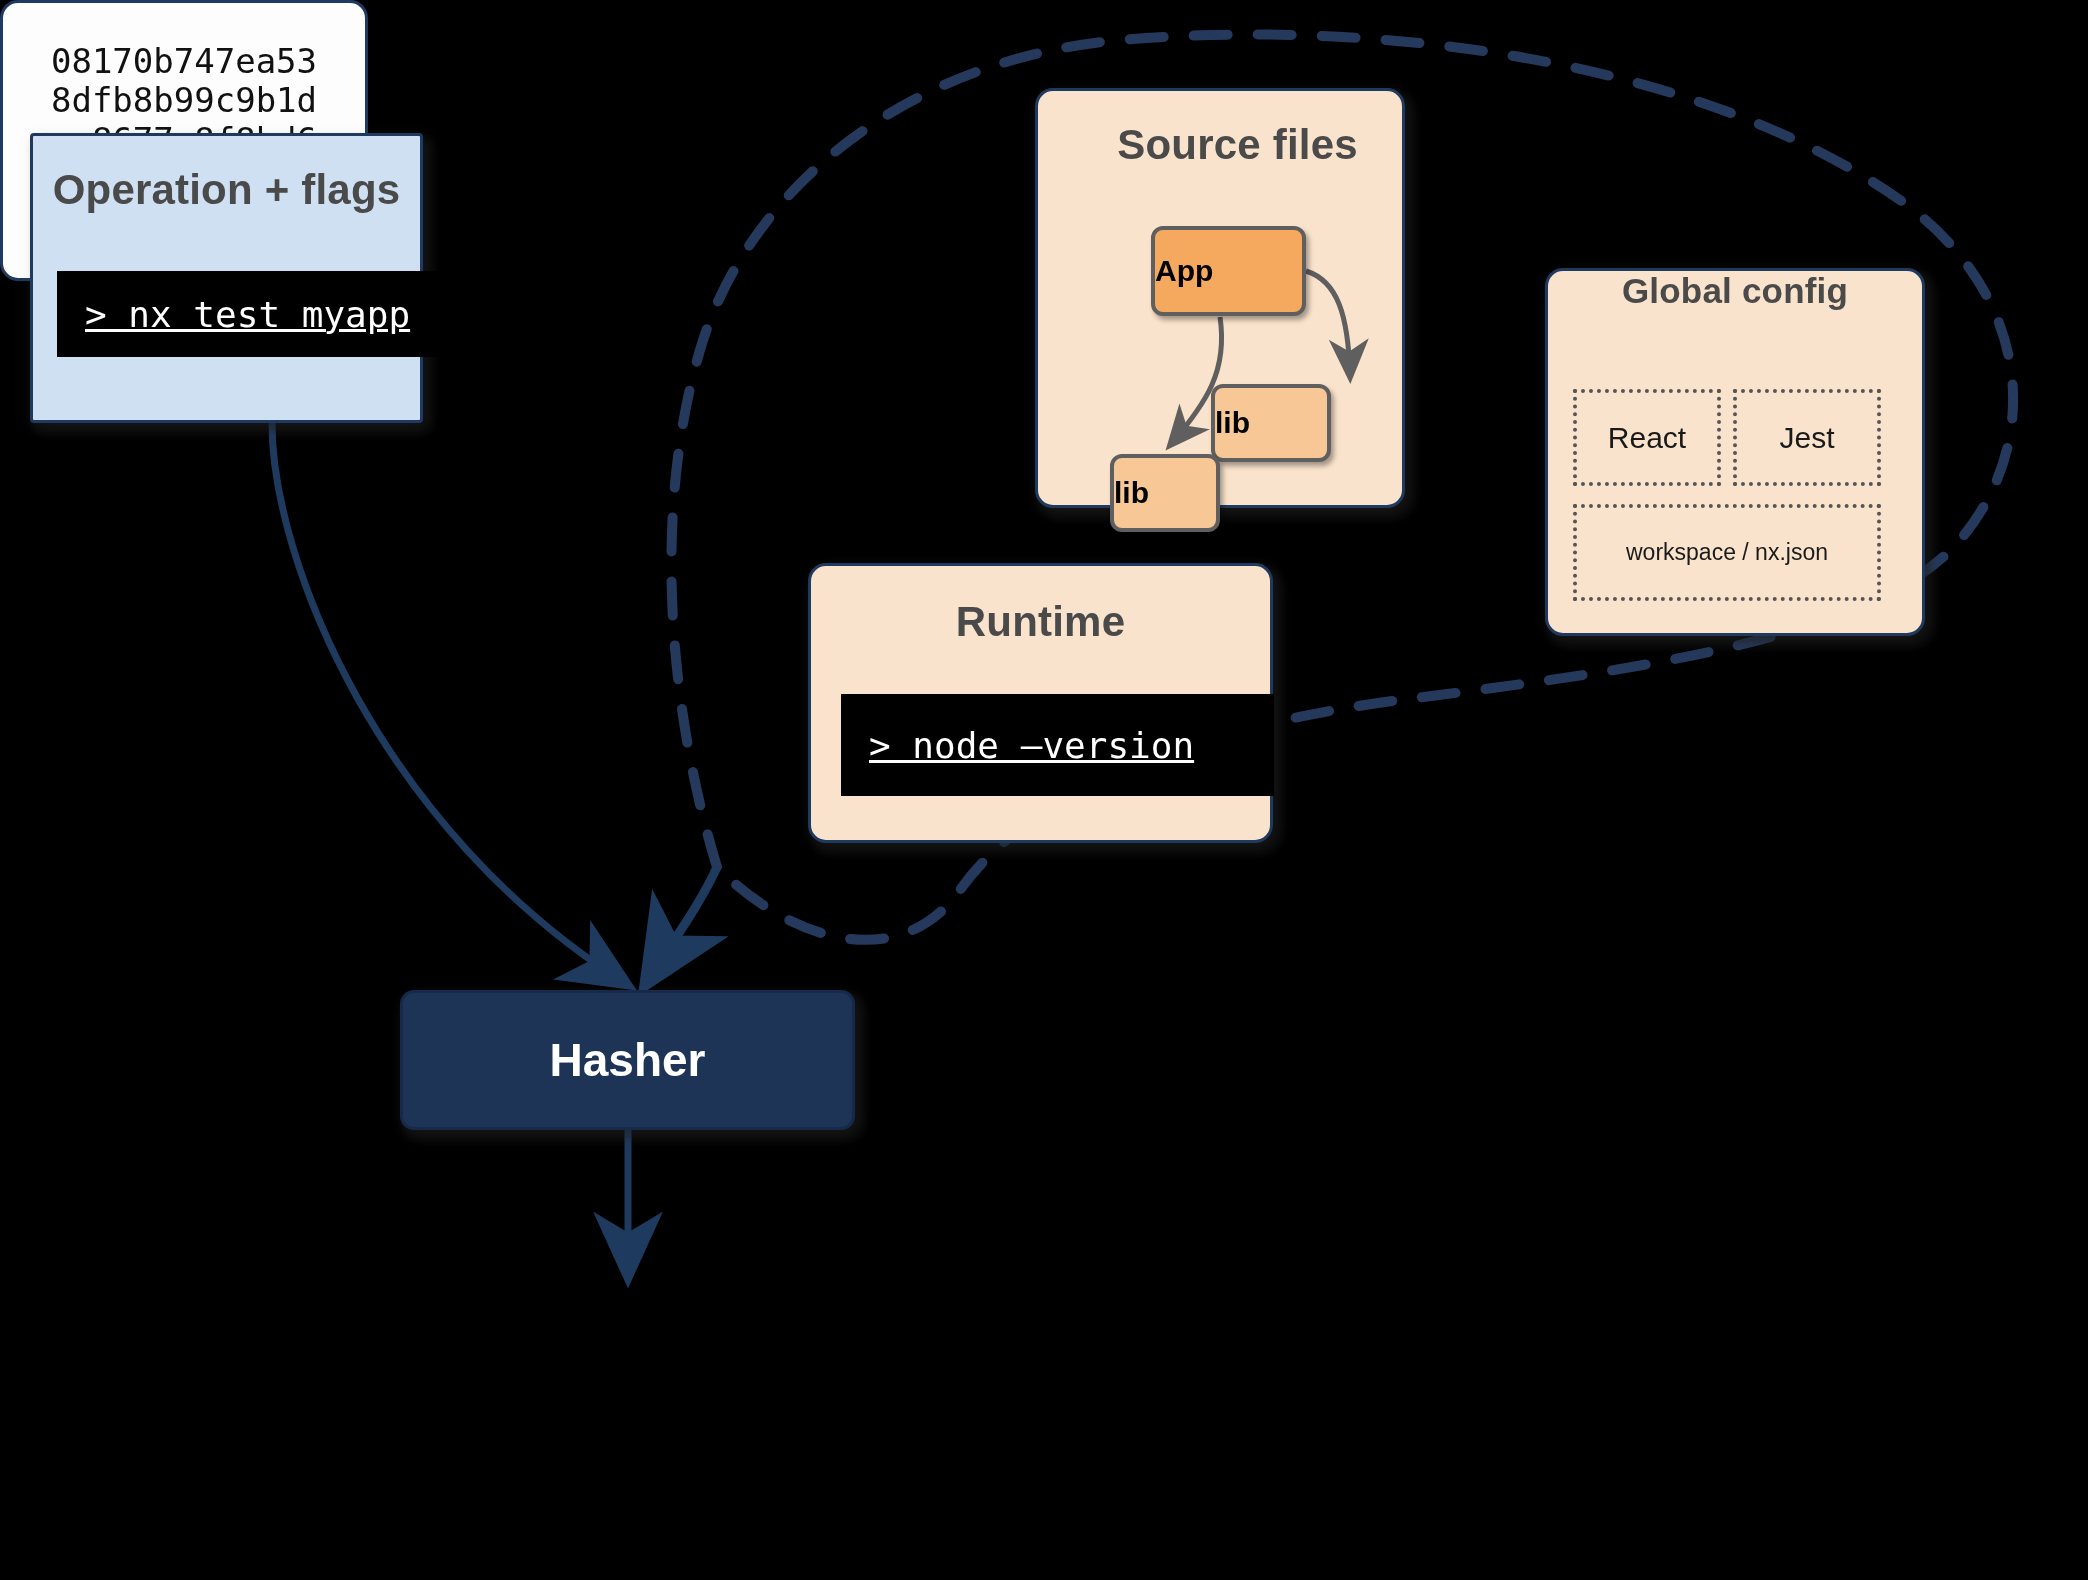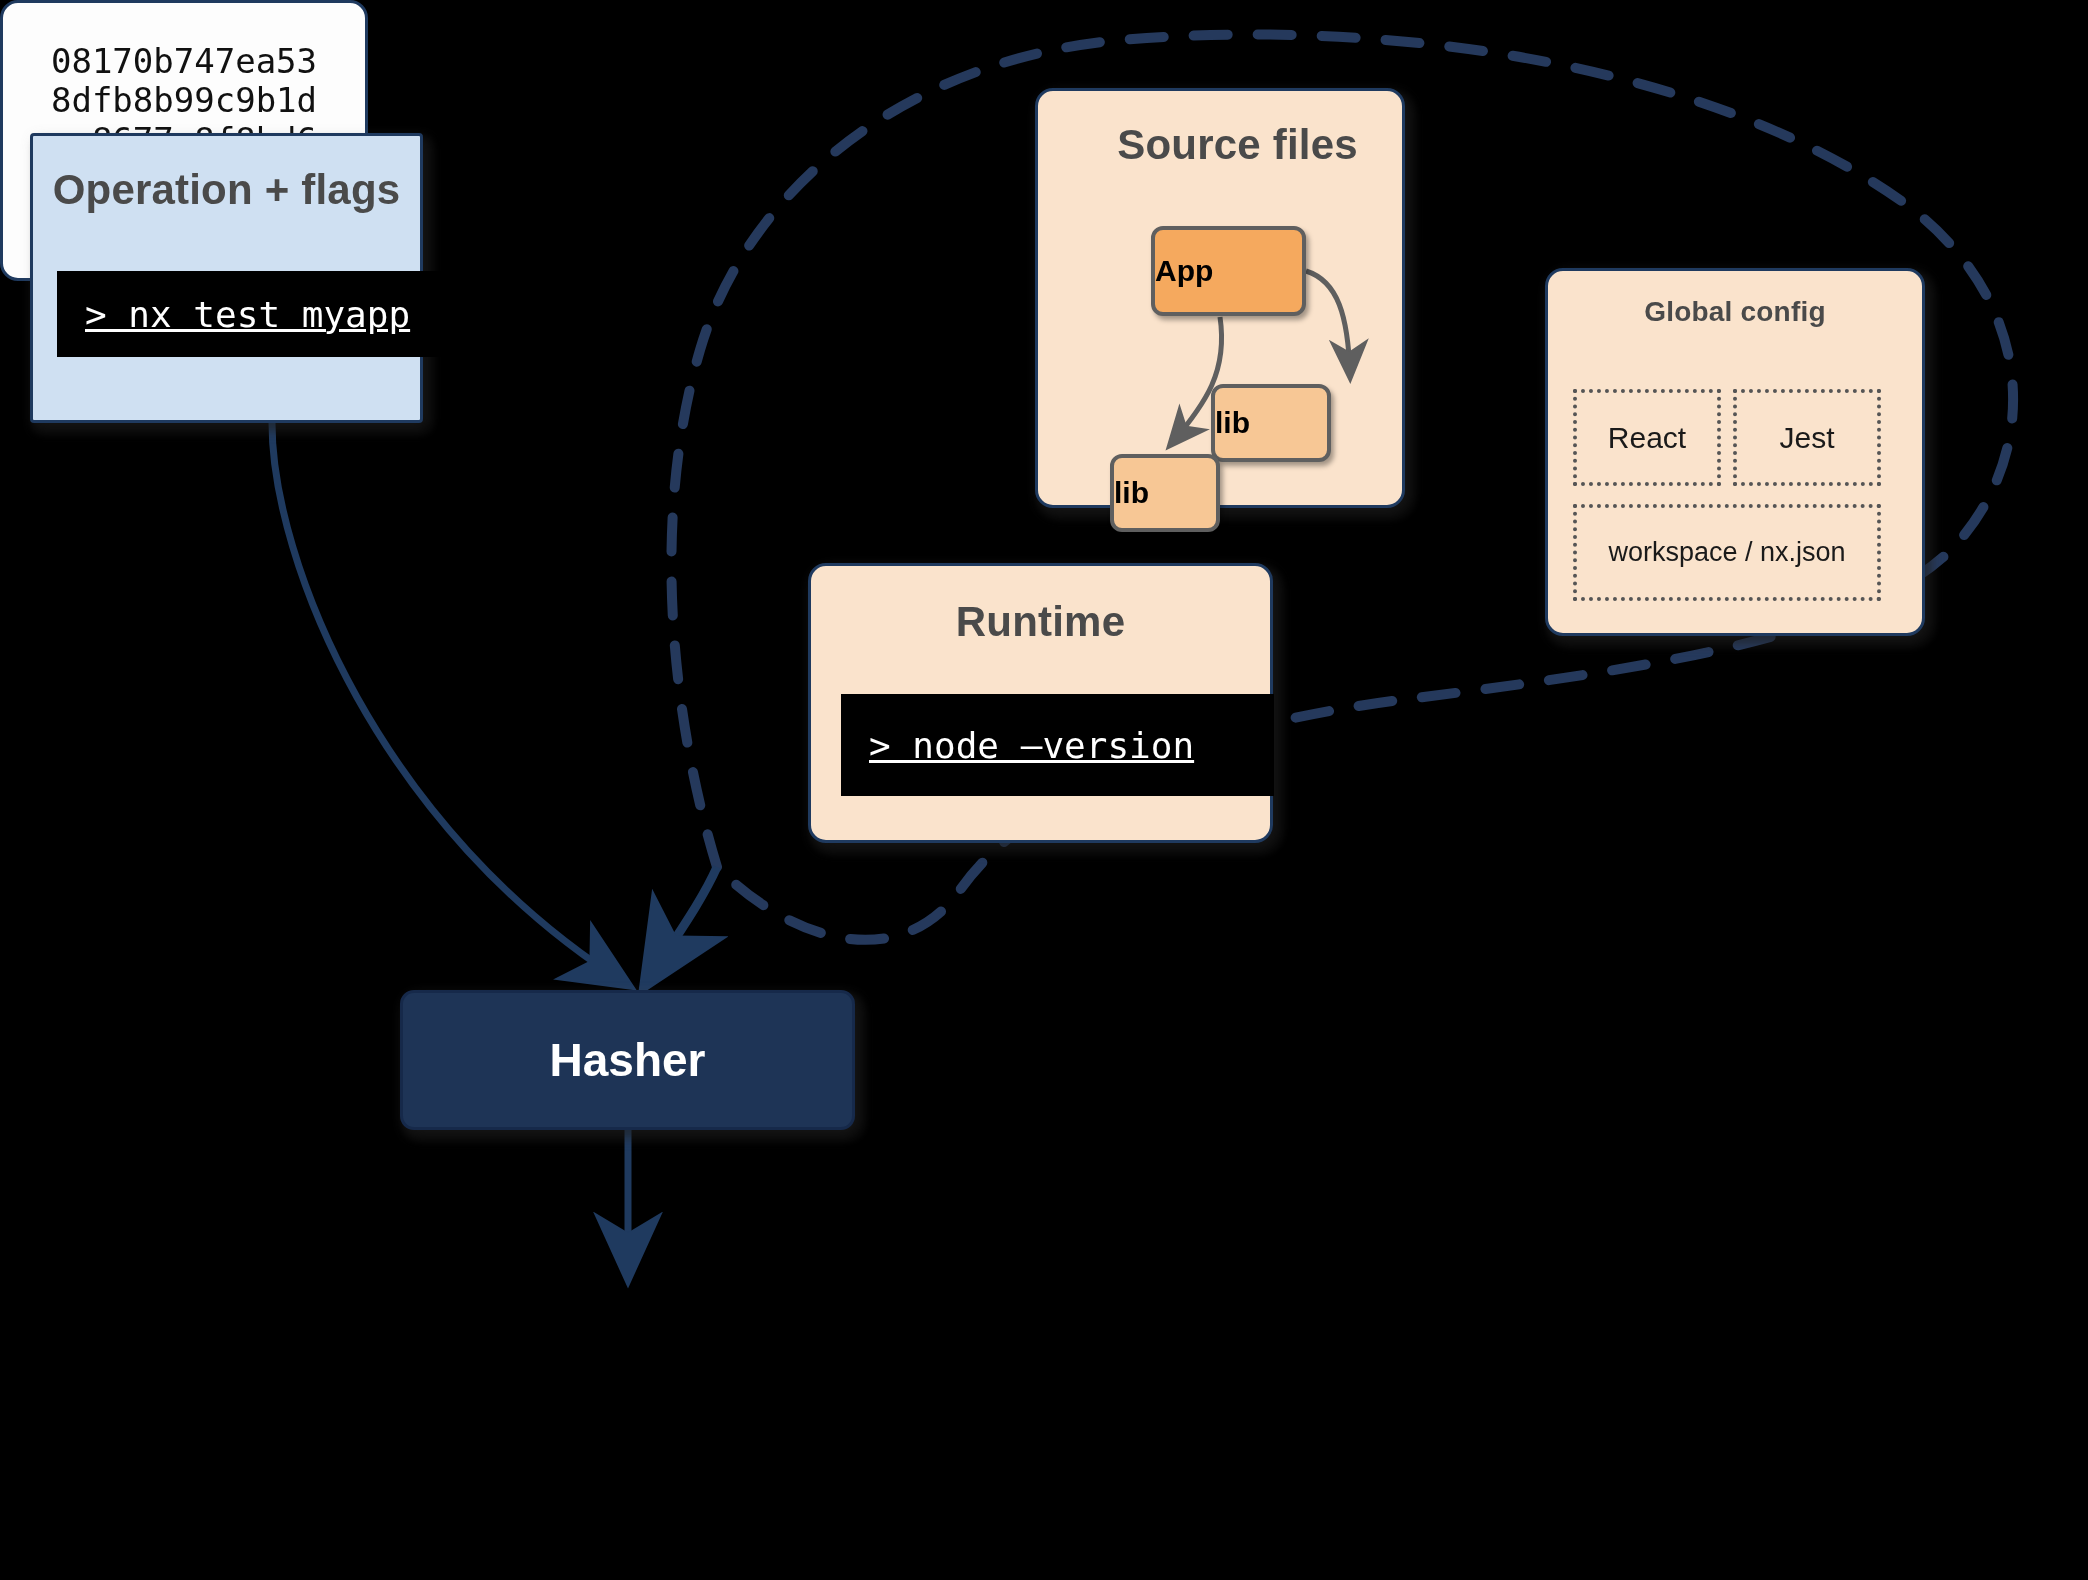--- a/index.html
+++ b/index.html
@@ -64,31 +64,31 @@
   #node-app{left:113px;top:135px;width:155px;height:90px;background:#f5a95e;}
   #node-lib1{left:173px;top:293px;width:120px;height:78px;background:#f7c795;}
   #node-lib2{left:72px;top:363px;width:110px;height:78px;background:#f7c795;}
   #src-edges{position:absolute;left:0;top:0;width:370px;height:420px;}
 
   
   #cfg-card{
     left:1545px;top:268px;width:380px;height:368px;
     background:#fae3cc;
   }
-  #cfg-card .card-title{font-size:28px;margin-top:25px;}
+  #cfg-card .card-title{font-size:35px;}
   .dotbox{
     position:absolute;
     box-sizing:border-box;
     border:4px dotted #555;
     display:flex;align-items:center;justify-content:center;
     color:#1a1a1a;font-size:30px;
   }
   #cfg-react{left:25px;top:118px;width:148px;height:97px;}
   #cfg-jest{left:185px;top:118px;width:148px;height:97px;}
-  #cfg-ws{left:25px;top:233px;width:308px;height:97px;font-size:27px;}
+  #cfg-ws{left:25px;top:233px;width:308px;height:97px;font-size:23px;}
 
   
   #rt-card{
     left:808px;top:563px;width:465px;height:280px;
     background:#fae3cc;
   }
   #rt-card .card-title{font-size:42px;margin-top:32px;}
   #rt-term{
     position:absolute;left:30px;top:128px;width:405px;height:102px;
     font-size:36px;padding-left:28px;

